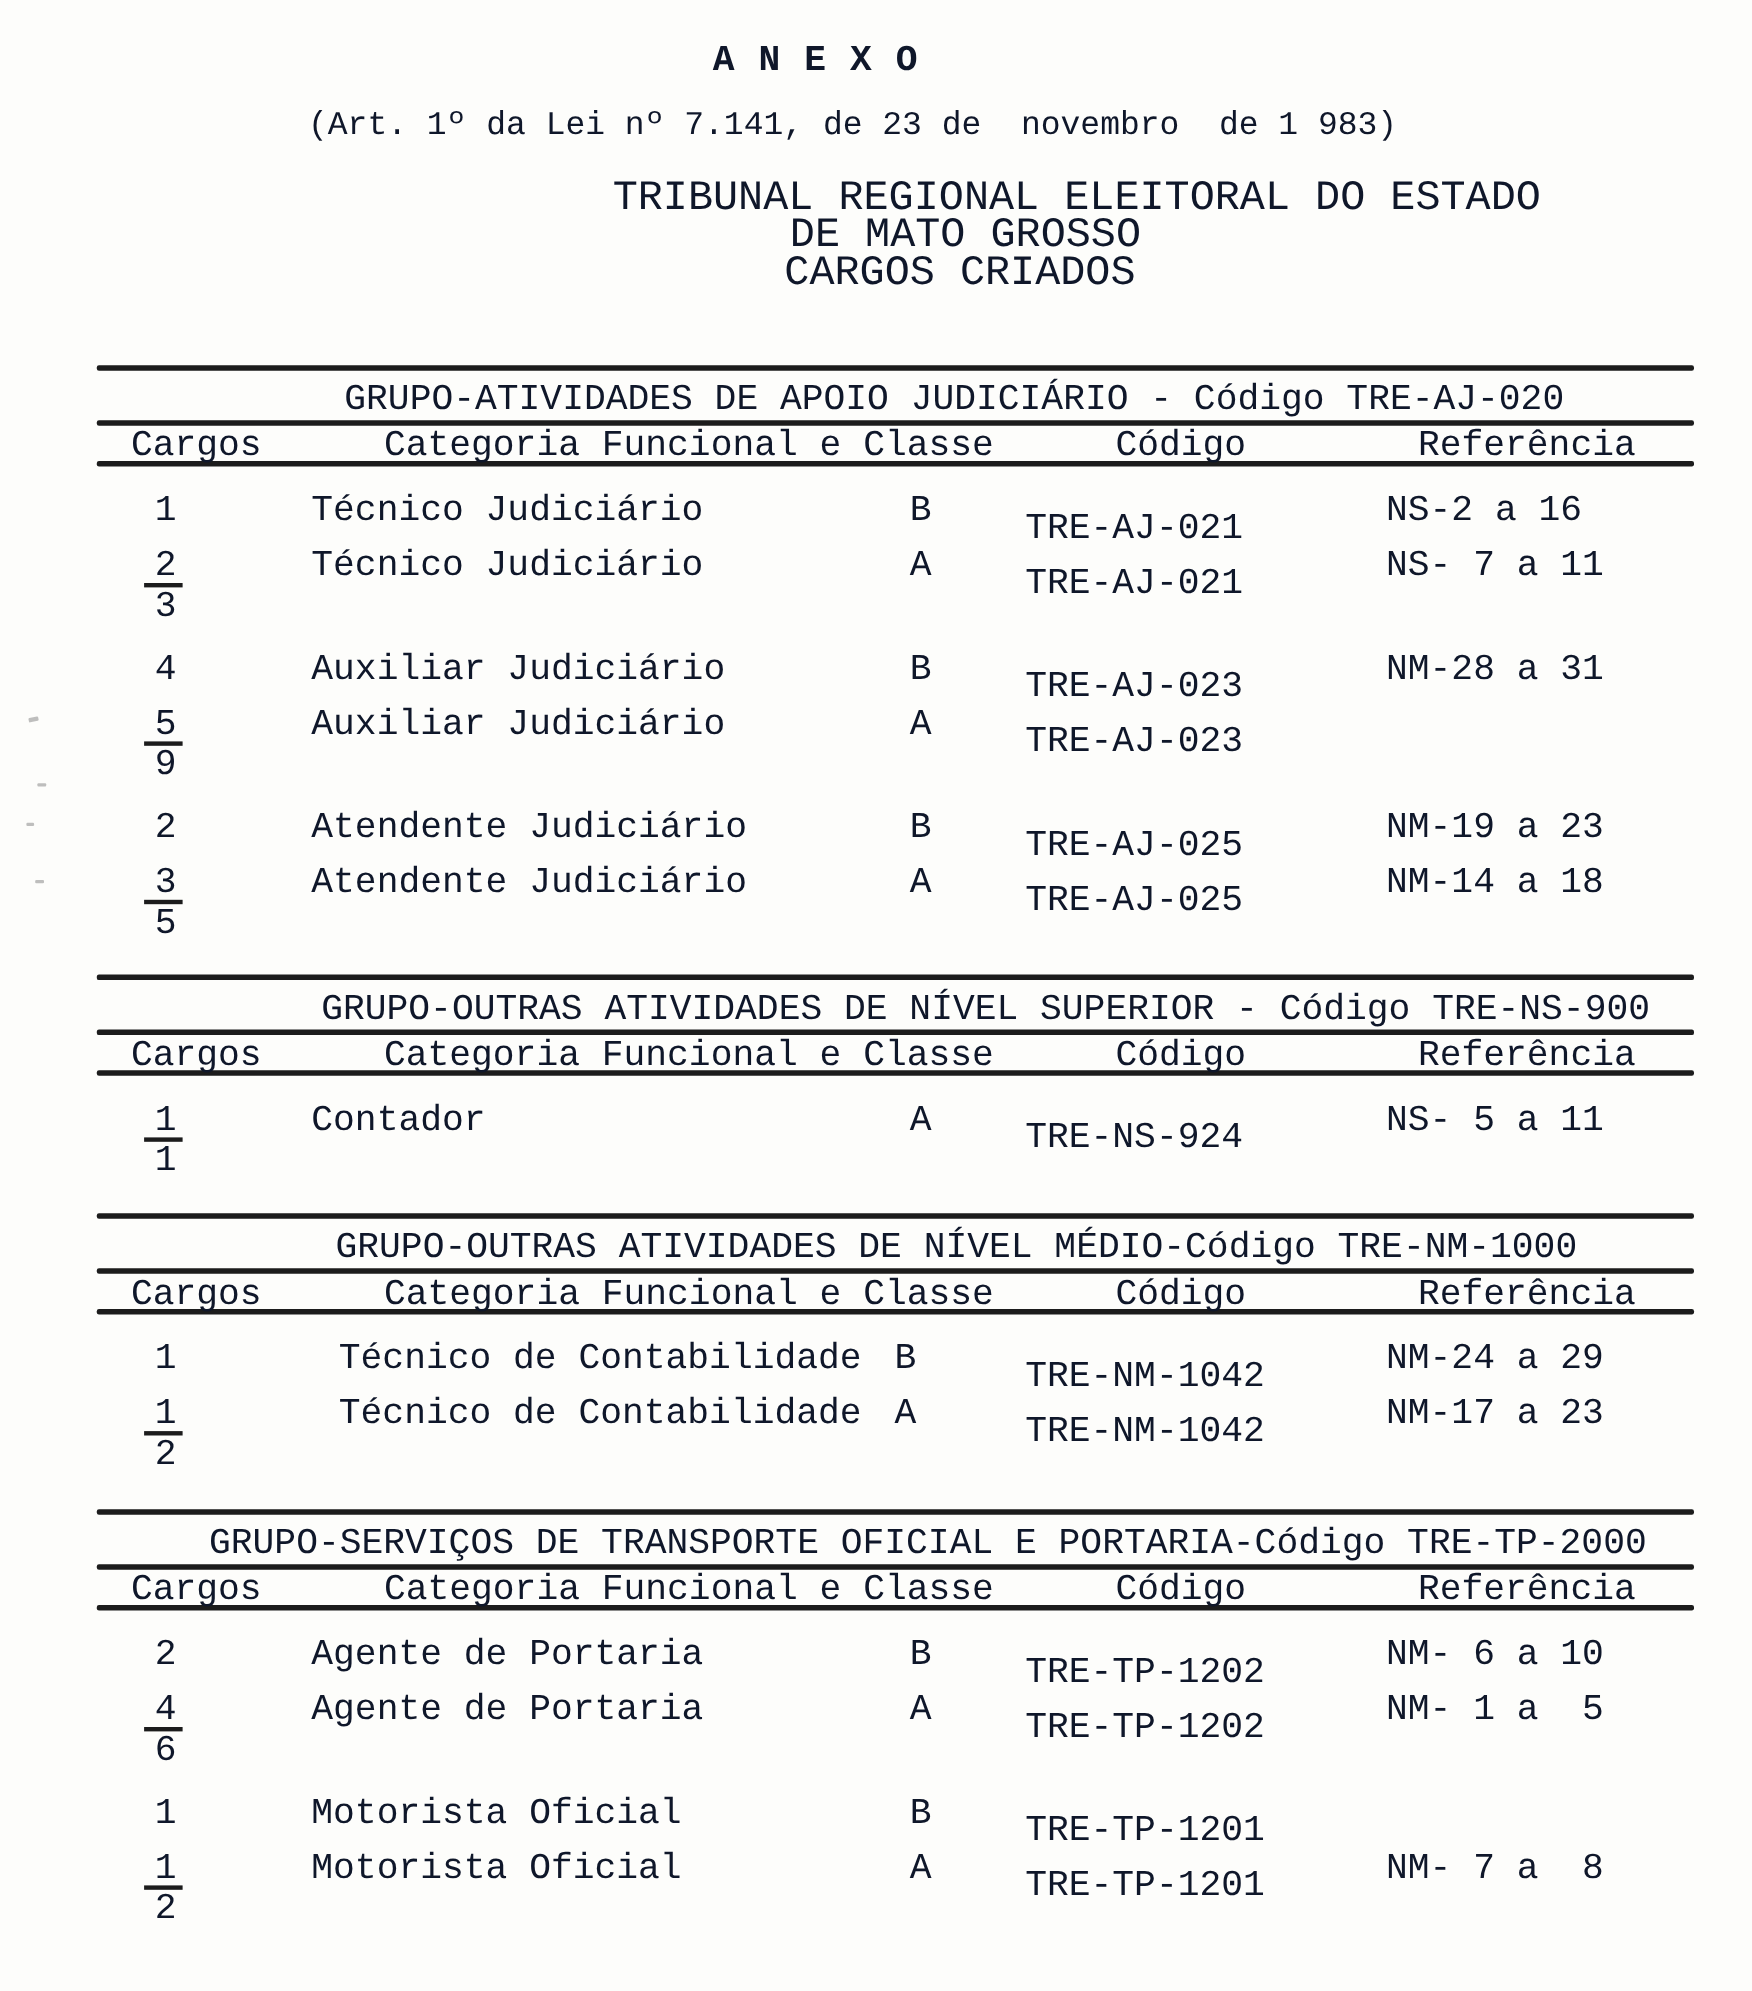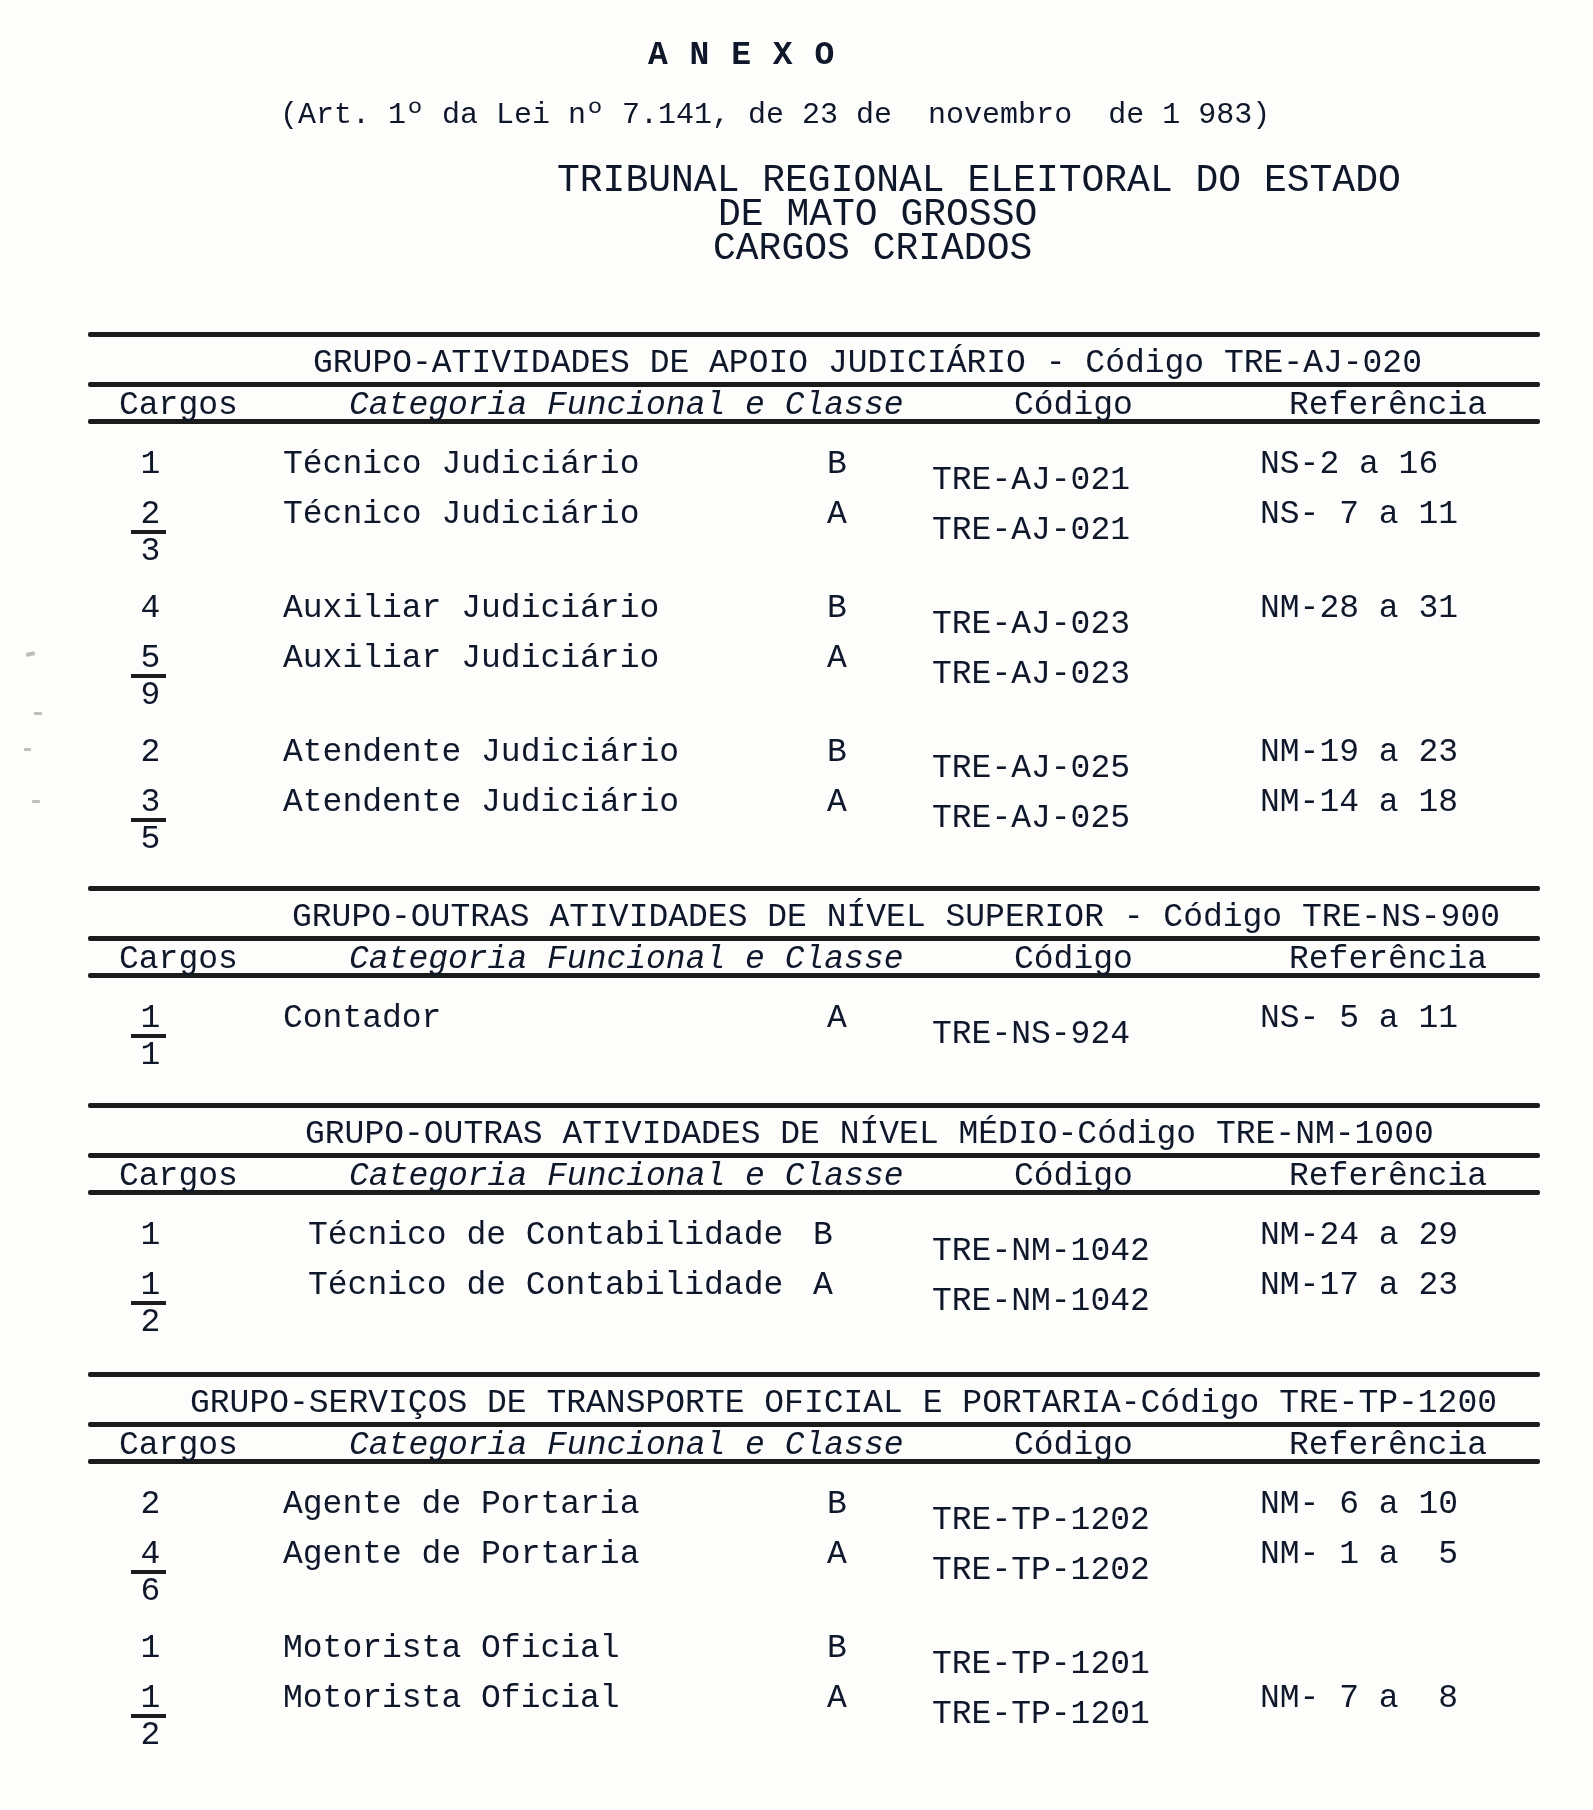--- a/index.html
+++ b/index.html
@@ -41,21 +41,21 @@
   .s4 .rows{padding-bottom:2px;}
   .cell{white-space:pre;}
   .c1{text-align:center;}
   .c2{padding-left:70px;}
   .c3{text-align:center;padding-right:12px;}
   .c4{padding-left:59px;margin-top:32px;}
   .c5{padding-left:57px;}
   .s3 .c2{padding-left:95px;}
   .s3 .c3{padding-right:40px;}
   .h1{padding-left:2px;}
-  .h23{padding-left:107px;font-style:italic;}
+  .h23{padding-left:107px;}
   .h4{padding-left:112px;}
   .h5{padding-left:57px;}
   .subnum{display:inline-block;border-top:4px solid #1c1c1c;padding:1px 6px 0 10px;margin-left:-4px;line-height:1.05;}
   
   .smudge{position:absolute;background:#8a8a8a;opacity:.55;border-radius:1px;}
   .sm1{left:26px;top:652px;width:9px;height:4px;transform:rotate(-12deg);}
   .sm2{left:34px;top:712px;width:8px;height:3px;}
   .sm3{left:24px;top:748px;width:7px;height:3px;}
   .sm4{left:32px;top:800px;width:8px;height:3px;}
 </style>
@@ -213,21 +213,21 @@
           <div class="grid subtotal-row">
             <div class="cell c1"><span class="subnum">2</span></div>
           </div>
         </div>
       </div>
     </section>
 
     <section class="table-section s4">
       <div class="rule"></div>
       <div class="title-row">
-        <div class="section-title">GRUPO-SERVIÇOS DE TRANSPORTE OFICIAL E PORTARIA-Código TRE-TP-1200</div>
+        <div class="section-title">GRUPO-SERVIÇOS DE TRANSPORTE OFICIAL E PORTARIA-Código TRE-TP-2000</div>
       </div>
       <div class="rule"></div>
       <div class="grid header4">
         <div class="cell h1">Cargos</div>
         <div class="cell h23">Categoria Funcional e Classe</div>
         <div class="cell h4">Código</div>
         <div class="cell h5">Referência</div>
       </div>
       <div class="rule"></div>
       <div class="rows">

